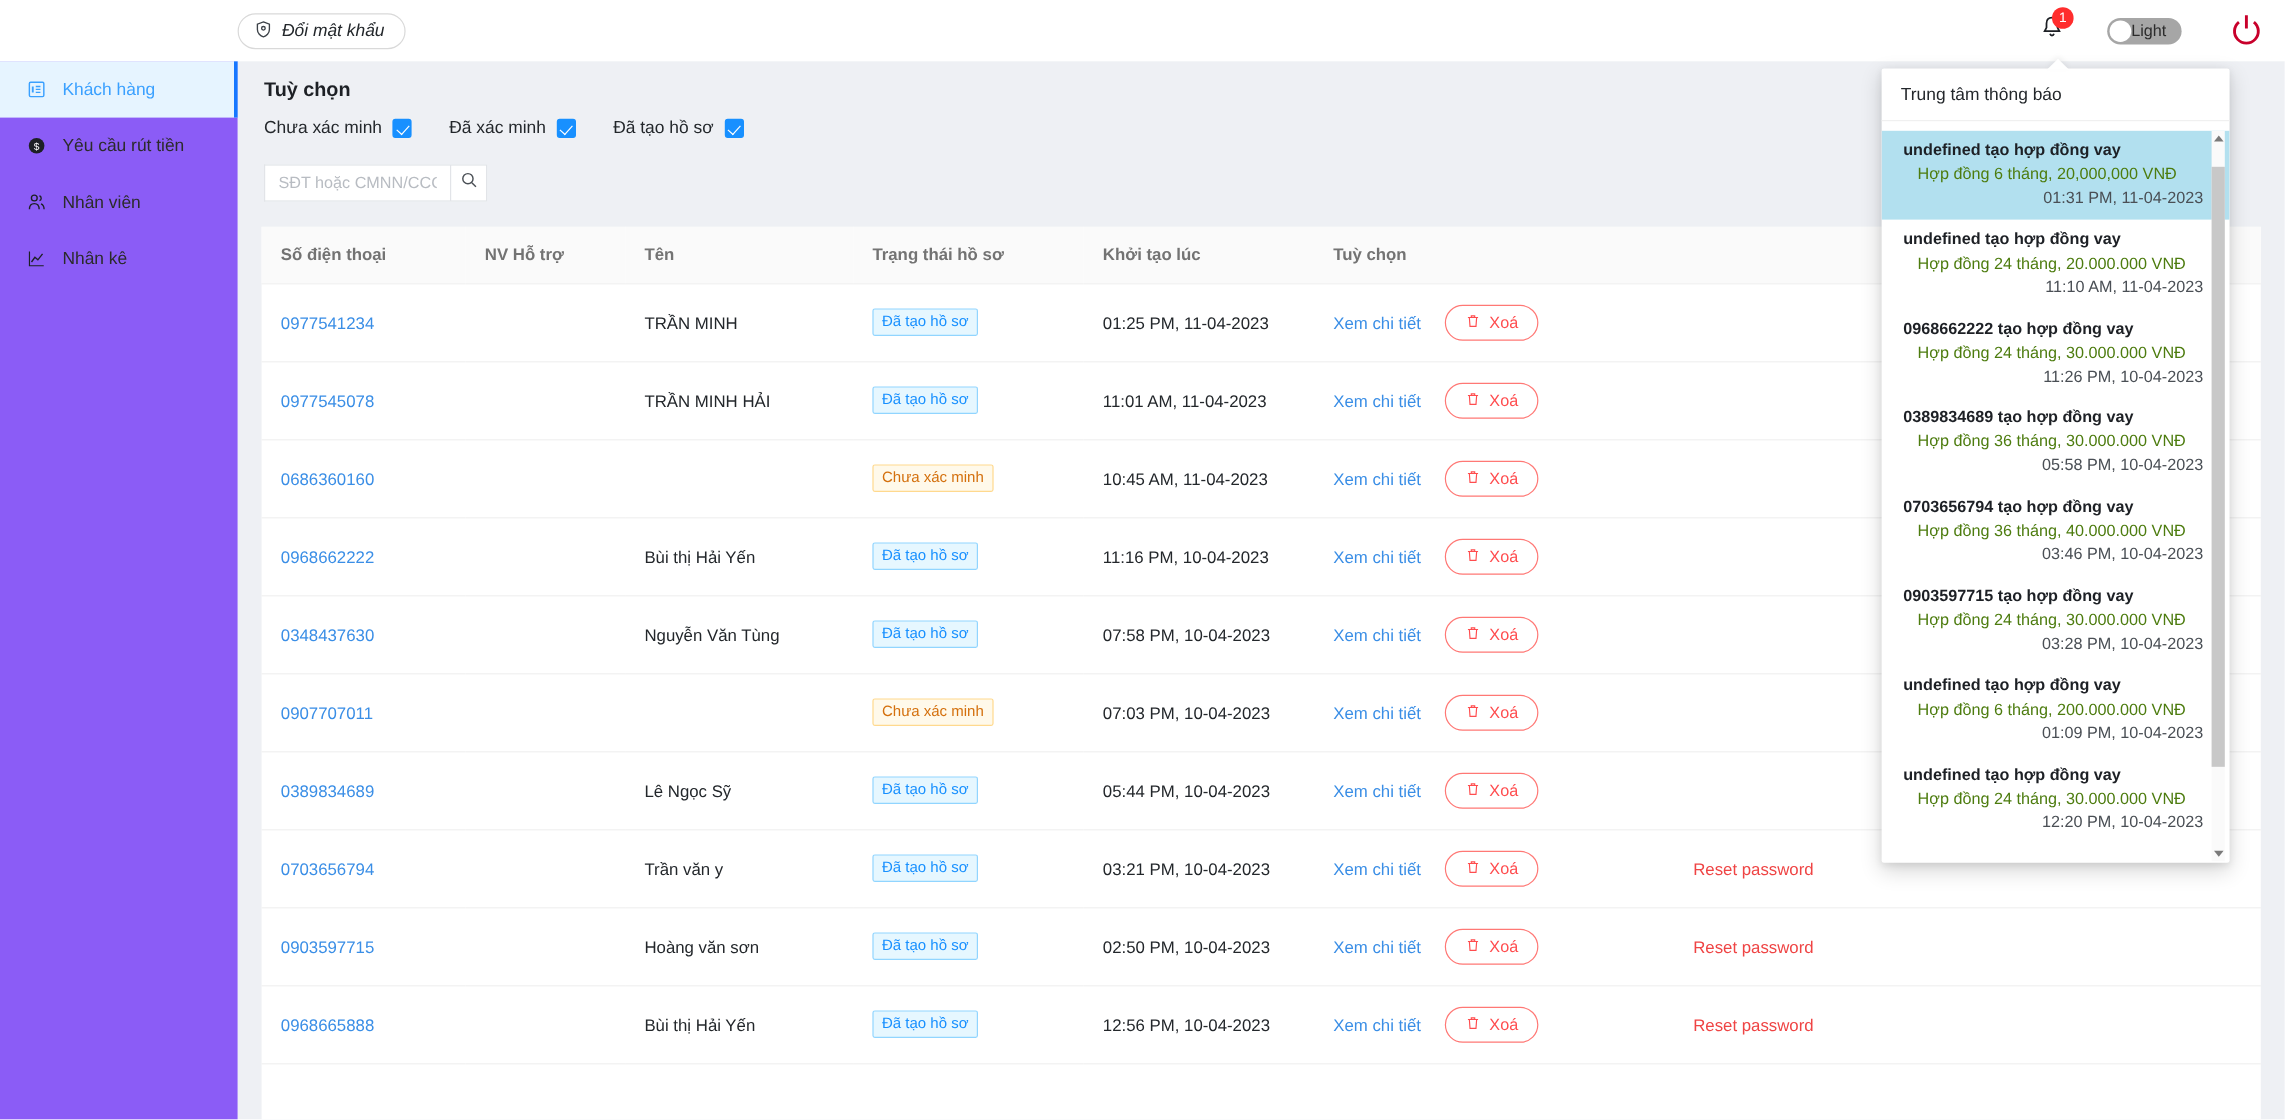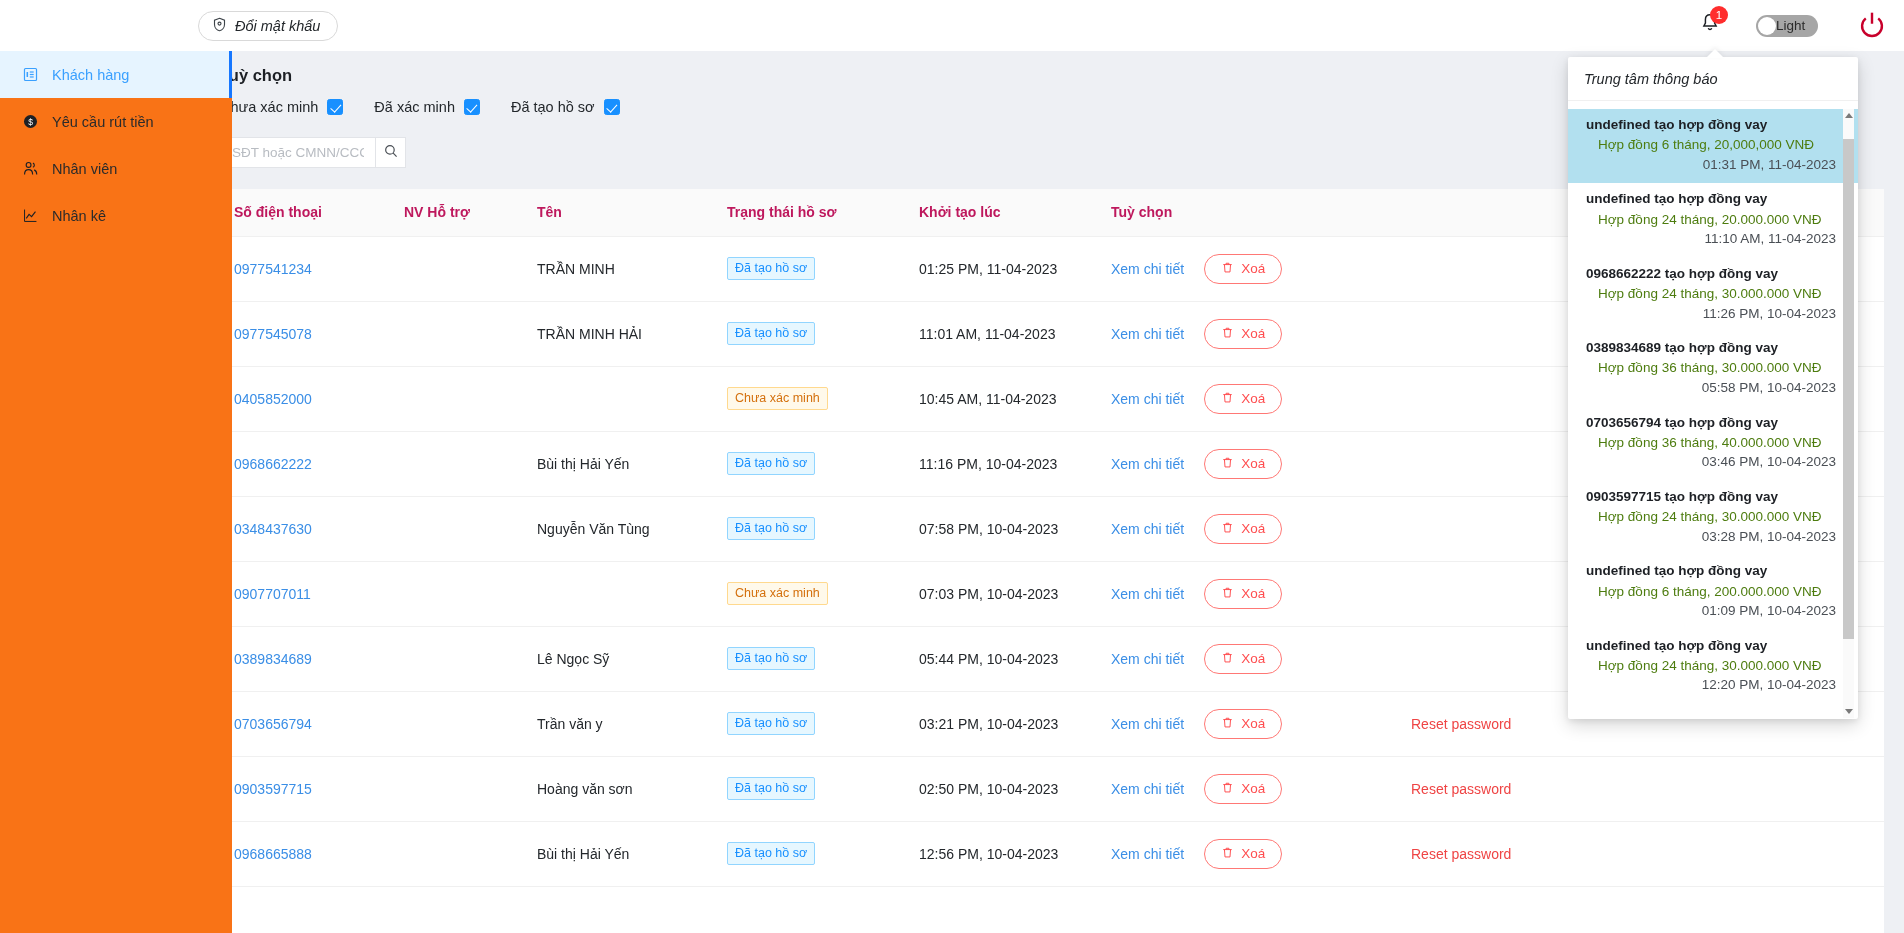--- a/index.html
+++ b/index.html
@@ -55,22 +55,22 @@
   }
 
   .power-btn {
     position: absolute; left: 1855px; top: 9px;
     width: 34px; height: 34px; cursor: pointer;
   }
 
   
   .sidebar {
     position: absolute; left: 0; top: 51px;
-    width: 232px; height: 882px;
-    background: #f97316; z-index: 4;
+    width: 198px; height: 882px;
+    background: #8b5cf6; z-index: 4;
   }
   .nav-item {
     position: relative; height: 47px;
     display: flex; align-items: center; gap: 13px;
     padding-left: 22px; cursor: pointer;
     font-size: 14.5px; color: #2b2b2b; white-space: nowrap;
   }
   .nav-item.active { background: #e6f4ff; color: #3aa0ff; }
   .nav-item.active::after {
     content: ""; position: absolute; right: 0; top: 0;
@@ -128,21 +128,21 @@
     margin: 21px 20px 0 20px;
     background: #fff; min-height: 806px;
     font-size: 14px;
   }
   table { width: 100%; border-collapse: collapse; table-layout: fixed; }
   thead th {
     height: 47px;
     background: #fafafa;
     border-bottom: 1px solid #f0f0f0;
     text-align: left; vertical-align: middle;
-    font-size: 14px; font-weight: 700; color: #be185d;
+    font-size: 14px; font-weight: 700; color: #737373;
     padding: 0 16px; white-space: nowrap;
   }
   tbody td {
     height: 65px;
     border-bottom: 1px solid #f0f0f0;
     padding: 0 16px; vertical-align: middle;
     color: #23272b; font-size: 14px; white-space: nowrap;
   }
   .c-phone { width: 170px; }
   .c-staff { width: 133px; }
@@ -185,21 +185,21 @@
     border-left: 9px solid transparent;
     border-right: 9px solid transparent;
     border-bottom: 9px solid #fff;
     z-index: 31;
     filter: drop-shadow(0 -2px 2px rgba(0,0,0,0.06));
   }
   .notif-header {
     height: 44px; padding: 0 16px;
     display: flex; align-items: center;
     border-bottom: 1px solid #f0f0f0;
-    font-size: 14.5px; color: #23272b; font-style: italic;
+    font-size: 14.5px; color: #23272b;
   }
   .notif-list {
     position: relative;
     height: 617px; overflow: hidden;
     padding: 8px 0 0 0;
   }
   .notif-item {
     padding: 6px 22px 9px 18px;
     cursor: pointer;
   }
@@ -425,21 +425,21 @@
                         <path d="M6.4 6.6 L7.4 20.2 H16.6 L17.6 6.6"></path>
                         <path d="M9.4 6.6 V4.2 H14.6 V6.6"></path>
                       </svg></span>
                     <span>Xoá</span>
                   </span>
                 </div>
               </td>
               <td></td>
             </tr>
             <tr>
-              <td><span class="link">0405852000</span></td>
+              <td><span class="link">0686360160</span></td>
               <td></td>
               <td></td>
               <td><span class="badge badge-unverified">Chưa xác minh</span></td>
               <td>10:45 AM, 11-04-2023</td>
               <td>
                 <div class="act-cell">
                   <span class="link">Xem chi tiết</span>
                   <span class="del-btn">
                     <span><svg width="13" height="13" viewBox="0 0 24 24" fill="none" stroke="#ff4d4f" stroke-width="1.8">
                         <polyline points="4.2,6.6 19.8,6.6"></polyline>

